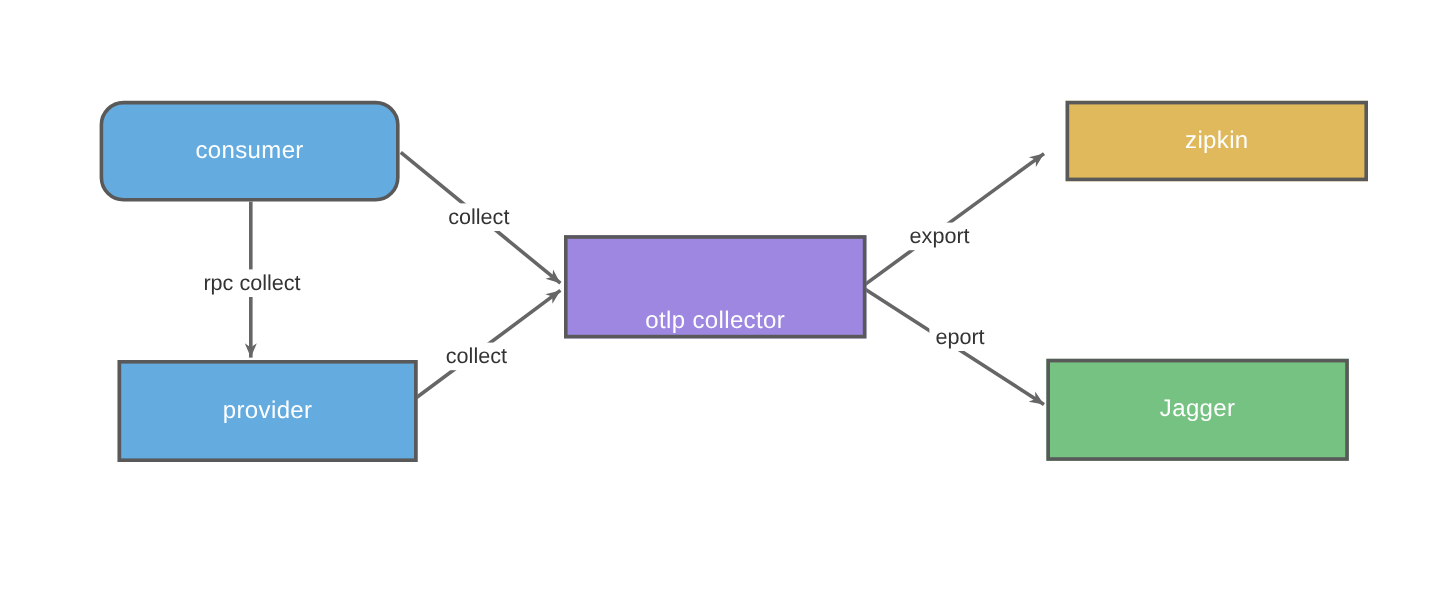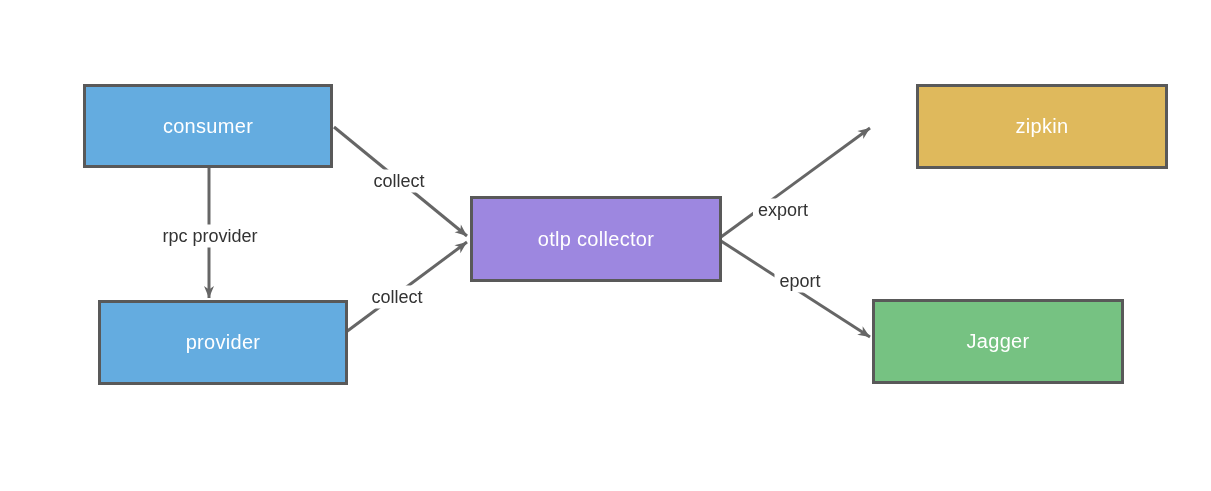--- a/index.html
+++ b/index.html
@@ -30,78 +30,78 @@
     align-items: center;
     justify-content: center;
     color: #ffffff;
     font-size: 20px;
     letter-spacing: 0.3px;
     user-select: none;
   }
   .node-consumer  { left: 83px;  top: 84px;  width: 250px; height: 84px; }
   .node-provider  { left: 83px;  top: 300px; width: 250px; height: 85px; margin-left: 15px; }
   .node-collector { left: 470px; top: 196px; width: 252px; height: 86px; }
-  .node-zipkin    { left: 916px; top: 84px;  width: 252px; height: 85px; }
+  .node-zipkin    { left: 888px; top: 84px;  width: 252px; height: 67px; }
   .node-jagger    { left: 872px; top: 299px; width: 252px; height: 85px; justify-content: center; }
 
   .edge-label {
     position: absolute;
     transform: translate(-50%, -50%);
     background: #ffffff;
     color: #333333;
     font-size: 18px;
     padding: 1px 5px;
     white-space: nowrap;
     user-select: none;
   }
   .label-rpc-request   { left: 210px; top: 236px; }
   .label-collect-top   { left: 399px; top: 181px; }
   .label-collect-bottom{ left: 397px; top: 297px; }
-  .label-export        { left: 783px; top: 210px; }
+  .label-export        { left: 783px; top: 197px; }
   .label-eport         { left: 782px; top: 281px; margin-left: 18px; }
 </style>
 </head>
 <body>
 
 <div class="canvas">
 
   <svg class="edges-layer" width="1211" height="491" viewBox="0 0 1211 491" xmlns="http://www.w3.org/2000/svg">
     <defs>
       <marker id="arrowhead" markerUnits="userSpaceOnUse" markerWidth="16" markerHeight="14" refX="13" refY="6" orient="auto">
         <path d="M1,1 L13,6 L1,11 L4.5,6 Z" fill="#666666"></path>
       </marker>
     </defs>
     <line x1="209" y1="168" x2="209" y2="298" stroke="#666666" stroke-width="3" marker-end="url(#arrowhead)"></line>
     <line x1="334" y1="127" x2="467" y2="236" stroke="#666666" stroke-width="3" marker-end="url(#arrowhead)"></line>
     <line x1="334" y1="341" x2="467" y2="242" stroke="#666666" stroke-width="3" marker-end="url(#arrowhead)"></line>
     <line x1="721" y1="237" x2="870" y2="128" stroke="#666666" stroke-width="3" marker-end="url(#arrowhead)"></line>
     <line x1="721" y1="241" x2="870" y2="337" stroke="#666666" stroke-width="3" marker-end="url(#arrowhead)"></line>
   </svg>
 
-  <div class="node node-consumer" style="background-color: rgb(100, 172, 224);">
+  <div class="node node-consumer" style="background-color: rgb(100, 172, 224); border-radius: 20px;">
     <span>consumer</span>
   </div>
 
   <div class="node node-provider" style="background-color: rgb(100, 172, 224);">
     <span>provider</span>
   </div>
 
-  <div class="node node-collector" style="background-color: rgb(157, 135, 224);">
+  <div class="node node-collector" style="background-color: rgb(157, 135, 224); align-items: flex-end;">
     <span>otlp collector</span>
   </div>
 
   <div class="node node-zipkin" style="background-color: rgb(223, 185, 92);">
     <span>zipkin</span>
   </div>
 
   <div class="node node-jagger" style="background-color: rgb(118, 194, 130);">
     <span>Jagger</span>
   </div>
 
-  <div class="edge-label label-rpc-request">rpc provider</div>
+  <div class="edge-label label-rpc-request">rpc collect</div>
 
   <div class="edge-label label-collect-top">collect</div>
 
   <div class="edge-label label-collect-bottom">collect</div>
 
   <div class="edge-label label-export">export</div>
 
   <div class="edge-label label-eport">eport</div>
 
 </div>

